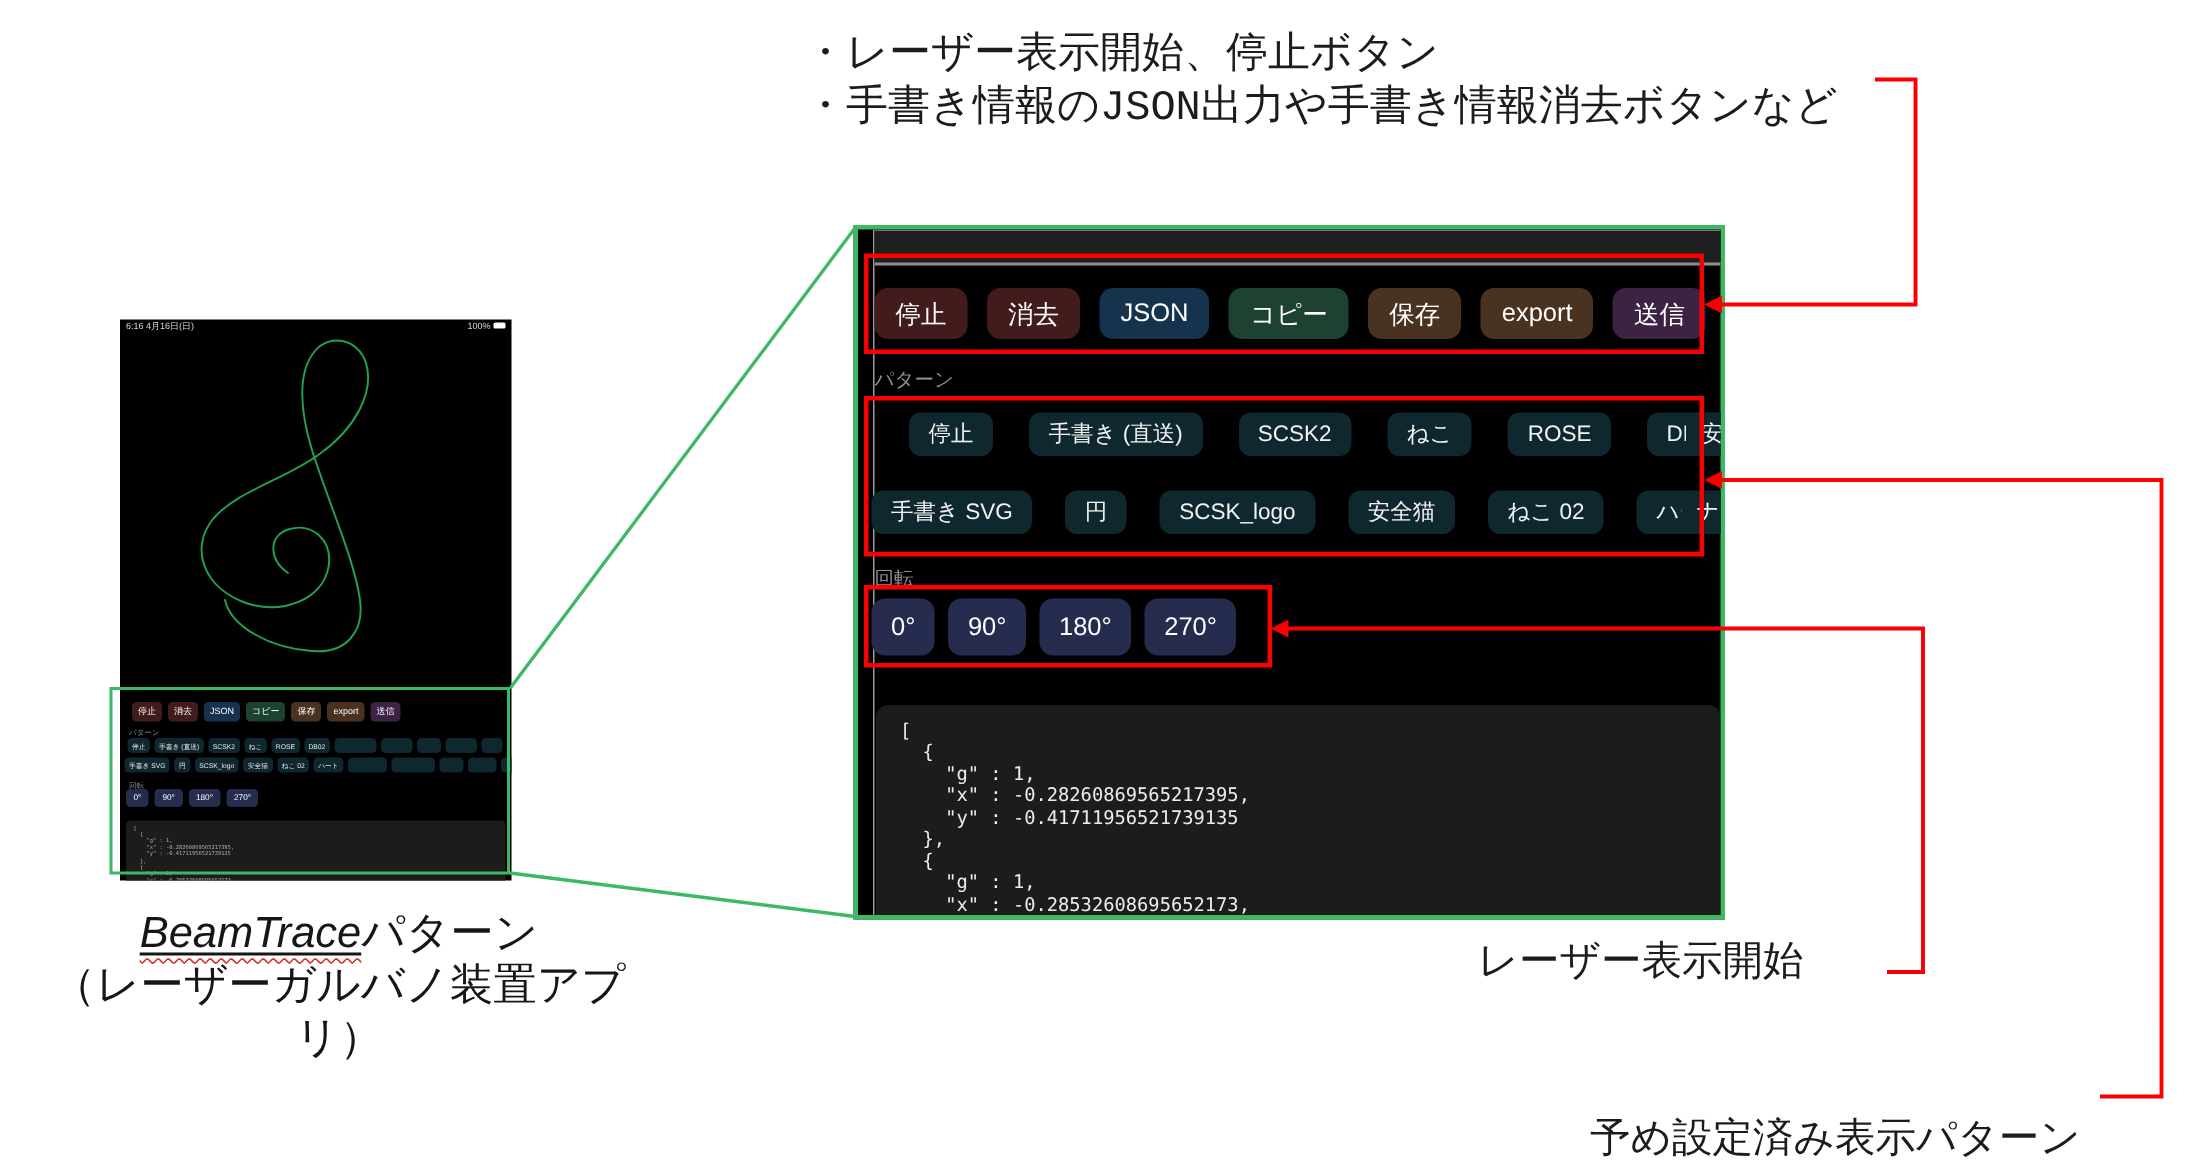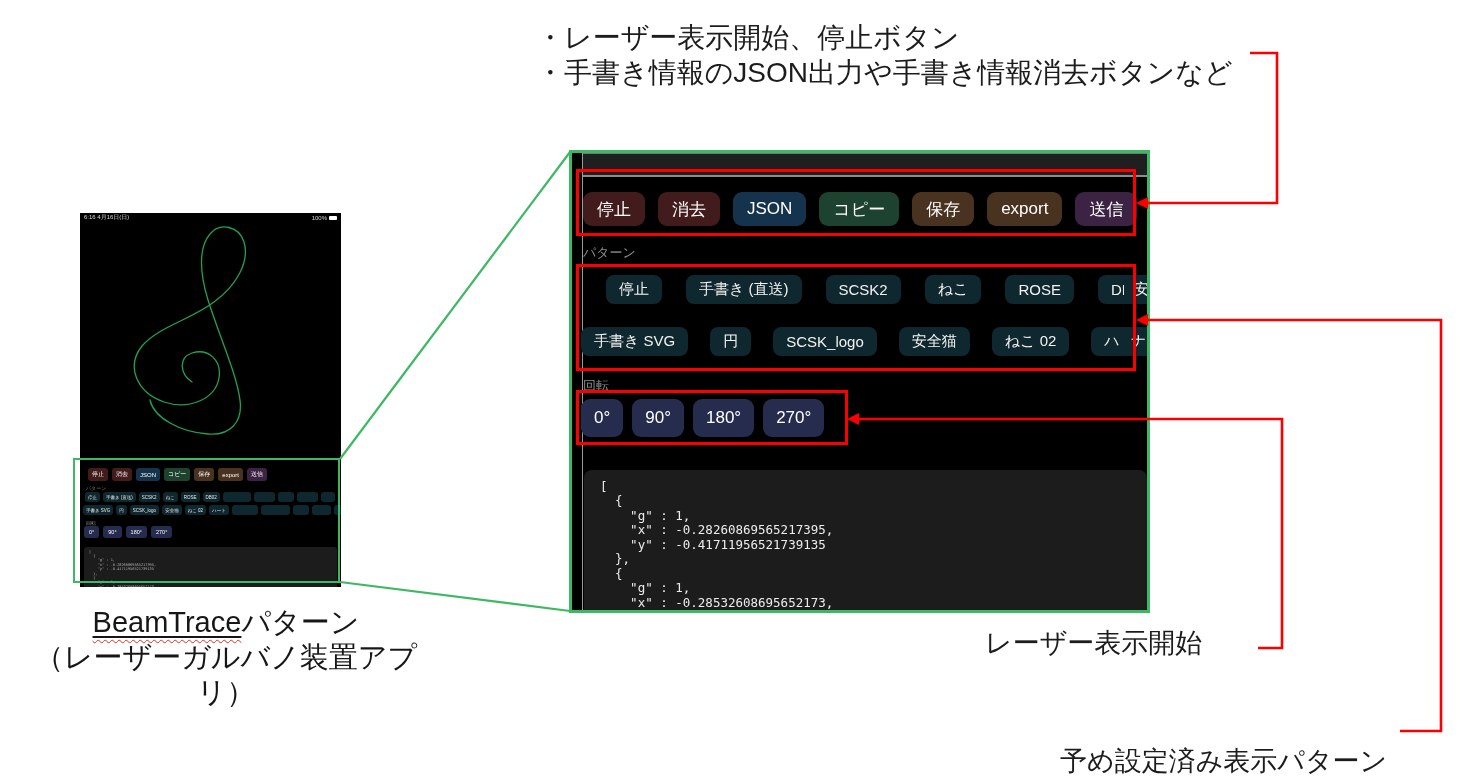--- a/index.html
+++ b/index.html
@@ -1,27 +1,27 @@
 <!DOCTYPE html>
 <html style="--red: #fb0000; --green: #3db863; --teal: #0f272e; --navy: #262c4e;"><head>
 <meta charset="utf-8">
 <style>
   html,body { margin:0; padding:0; background:#fff; }
   .page {
     position:relative; width:1472px; height:781px; background:#ffffff;
     font-family:"Liberation Sans","DejaVu Sans",sans-serif; overflow:hidden;
   }
   
-  .note { position:absolute; color:#1c1c1c; font-size:28px; line-height:35px; white-space:nowrap; }
+  .note { position:absolute; color:#1c1c1c; font-size:28px; line-height:35px; white-space:nowrap;font-family:Liberation Mono, monospace; }
   #note-top { left:536px; top:20px; }
   #note-rotation { left:985px; top:626px; font-size:27px; }
   #note-pattern  { left:1060px; top:744px; font-size:27px; }
   .caption { position:absolute; left:14px; top:605px; width:424px; text-align:center;
              color:#161616; font-size:29px; line-height:35px; }
-  .u-black { text-decoration:underline; text-decoration-thickness:1.5px; text-underline-offset:4px; }
+  .u-black { text-decoration:underline; text-decoration-thickness:1.5px; text-underline-offset:4px;font-style:italic; }
   .u-red-wavy { text-decoration:underline wavy #d93025; text-decoration-thickness:1px; text-underline-offset:7px; }
 
   
   #mini { position:absolute; left:80px; top:213px; width:261px; height:374px; background:#000; overflow:hidden; z-index:1; }
   #mini-status { display:flex; justify-content:space-between; align-items:center; height:9px; padding:0 4px; color:#d8d8d8; font-size:6px; }
   .batt { display:inline-block; width:8px; height:4px; background:#fff; border-radius:1px; margin-left:2px; }
   #mini-canvas { position:absolute; left:0; top:9px; }
   #mini-actions { position:absolute; left:8px; top:255px; display:flex; gap:4px; }
   .mini-pill { height:13px; display:flex; align-items:center; justify-content:center; border-radius:3px;
                padding:0 4px; color:#fff; font-size:6px; white-space:nowrap; }

